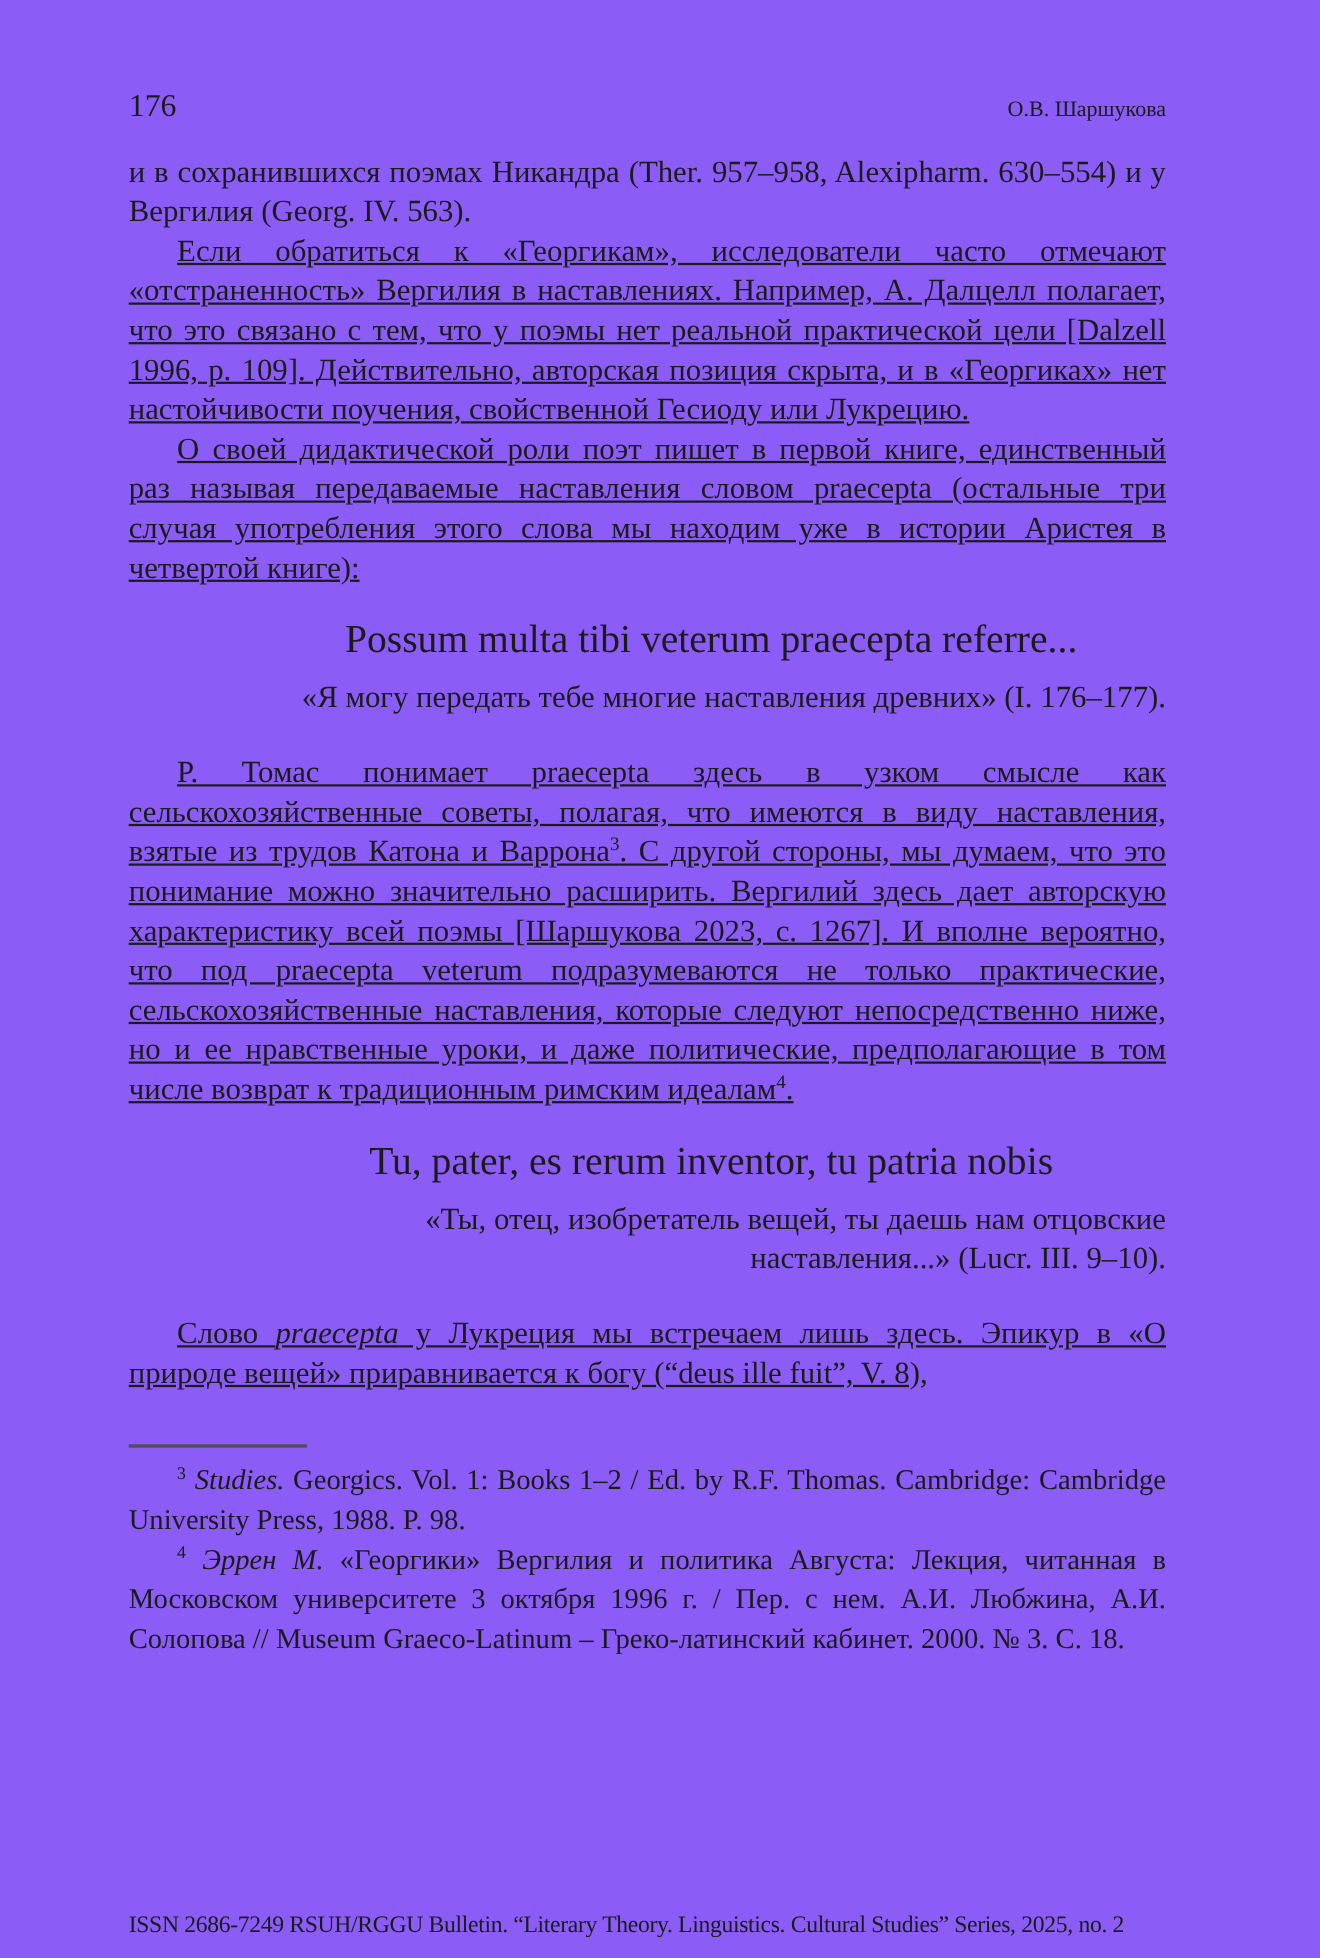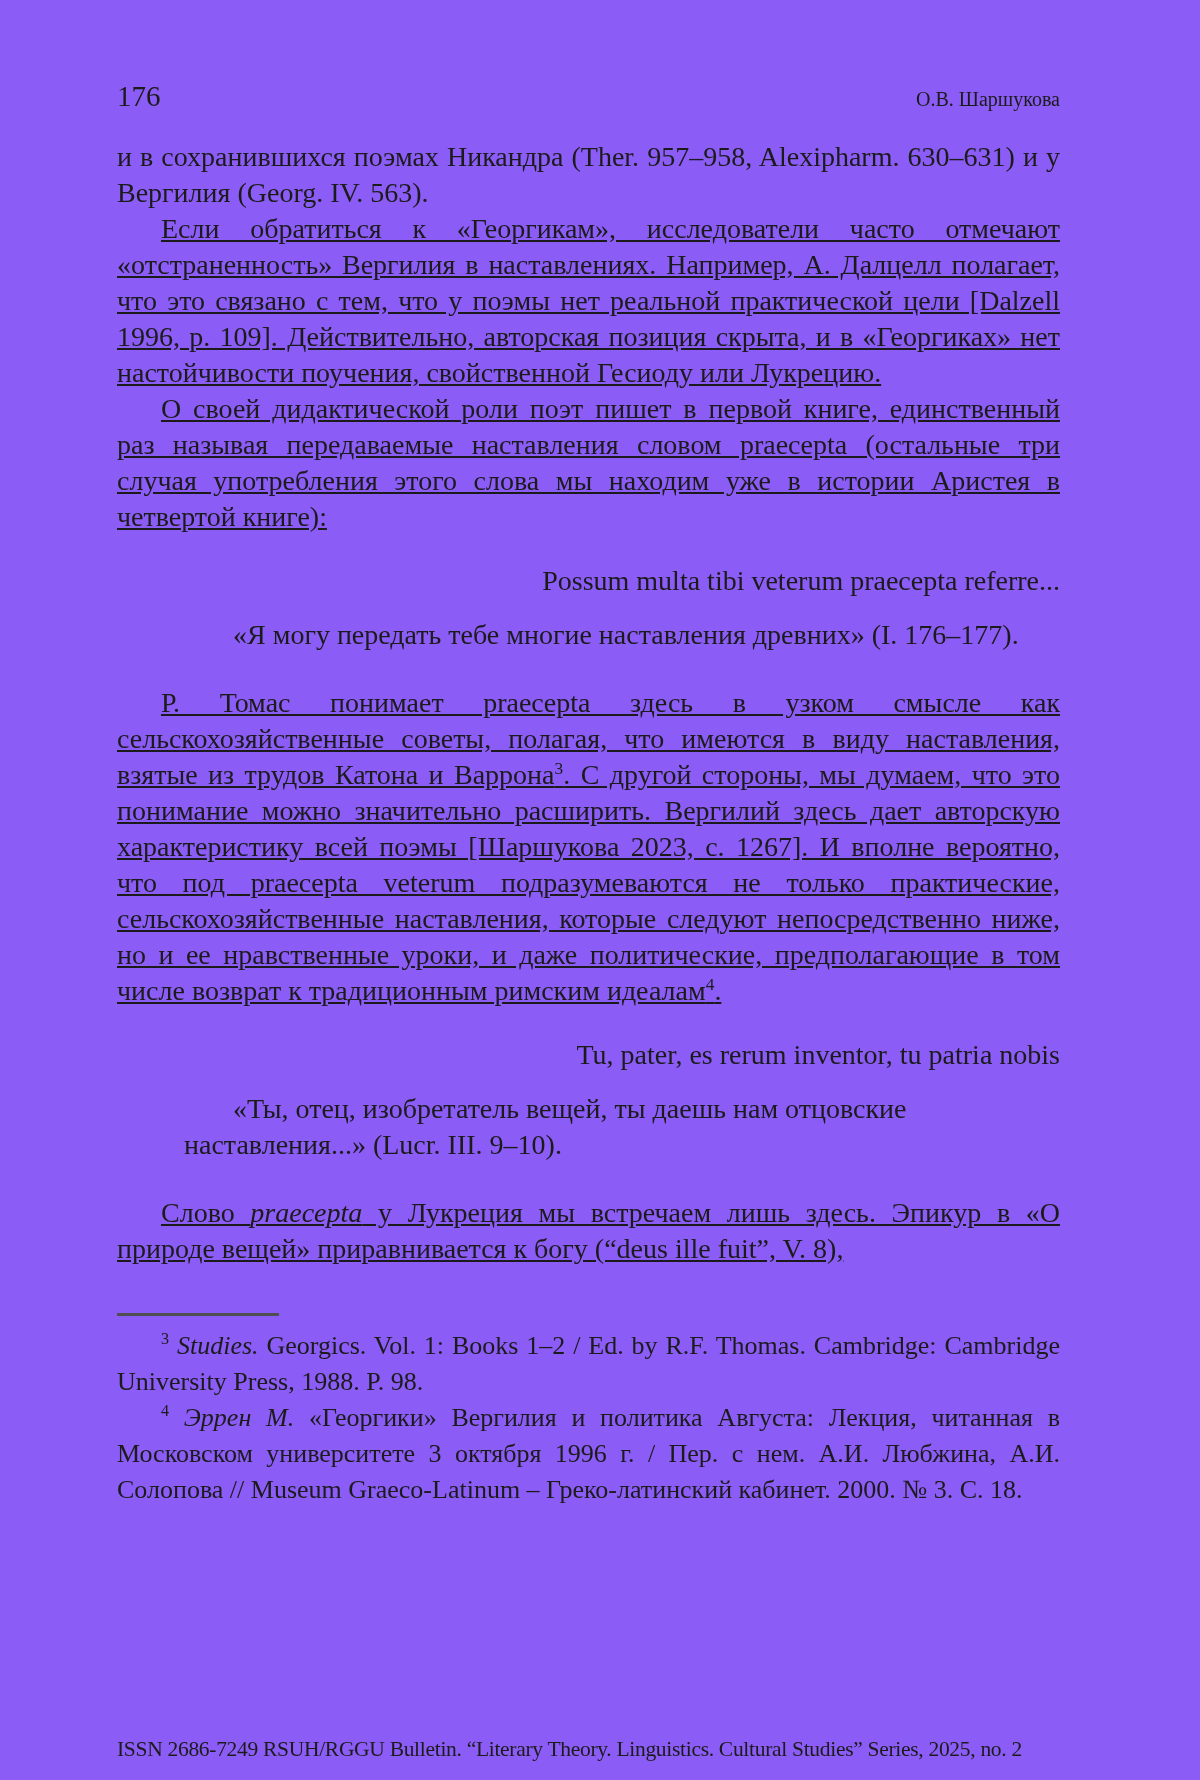--- a/index.html
+++ b/index.html
@@ -31,31 +31,31 @@
     font-size: 28px;
     line-height: 36px;
     text-align: justify;
   }
   .bodytext p.ind { text-indent: 44px; text-decoration: underline; }
   .quoteblock {
     margin: 28px 0 32px 0;
   }
   .quoteblock .verse {
     margin-left: 116px;
-    font-size: 28px;
+    font-size: 36px;
     line-height: 36px;
-    text-align: right;
+    text-align: center;
   }
   .quoteblock .verse + .translation { margin-top: 18px; }
   .quoteblock .translation {
     margin-left: 67px;
     text-indent: 49px;
     font-size: 28px;
     line-height: 36px;
-    text-align: left;
+    text-align: right;
   }
   sup.fnmark {
     font-size: 0.62em;
     line-height: 0;
     vertical-align: super;
   }
   .fnrule {
     border: none;
     border-top: 3px solid #4f4f4f;
     width: 162px;
@@ -84,21 +84,21 @@
 
 <div class="page">
   <div class="content">
 
     <div class="running-head">
       <span class="page-num">176</span>
       <span class="running-author">О.В. Шаршукова</span>
     </div>
 
     <div class="bodytext">
-      <p>и в сохранившихся поэмах Никандра (Ther. 957–958, Alexipharm. 630–631) и у Вергилия (Georg. IV. 563).</p>
+      <p>и в сохранившихся поэмах Никандра (Ther. 957–958, Alexipharm. 630–554) и у Вергилия (Georg. IV. 563).</p>
       <p class="ind">Если обратиться к «Георгикам», исследователи часто отмечают «отстраненность» Вергилия в наставлениях. Например, А. Далцелл полагает, что это связано с тем, что у поэмы нет реальной практической цели [Dalzell 1996, p. 109]. Действительно, авторская позиция скрыта, и в «Георгиках» нет настойчивости поучения, свойственной Гесиоду или Лукрецию.</p>
       <p class="ind">О своей дидактической роли поэт пишет в первой книге, единственный раз называя передаваемые наставления словом praecepta (остальные три случая употребления этого слова мы находим уже в истории Аристея в четвертой книге):</p>
 
       <div class="quoteblock">
         <div class="verse">Possum multa tibi veterum praecepta referre...</div>
         <div class="translation">«Я могу передать тебе многие наставления древних» (I. 176–177).</div>
       </div>
 
       <p class="ind"><span>Р. Томас понимает praecepta здесь в узком смысле как сельскохозяйственные советы, полагая, что имеются в виду наставления, взятые из трудов Катона и Варрона</span><sup class="fnmark">3</sup><span>. С другой стороны, мы думаем, что это понимание можно значительно расширить. Вергилий здесь дает авторскую характеристику всей поэмы [Шаршукова 2023, с. 1267]. И вполне вероятно, что под praecepta veterum подразумеваются не только практические, сельскохозяйственные наставления, которые следуют непосредственно ниже, но и ее нравственные уроки, и даже политические, предполагающие в том числе возврат к традиционным римским идеалам</span><sup class="fnmark">4</sup><span>.</span></p>
 

